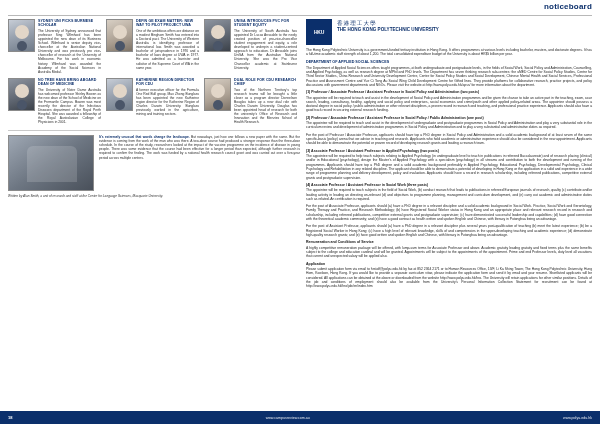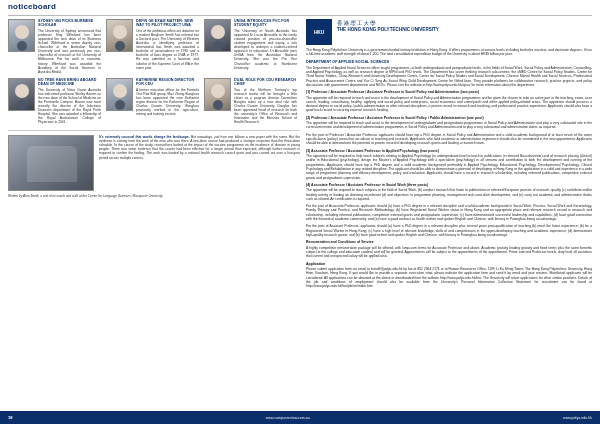--- a/index.html
+++ b/index.html
@@ -18,20 +18,21 @@
     flex-direction: column;
   }
   
   .masthead {
     height: 15px;
     padding: 2px 8px 0 8px;
     font-size: 8px;
     font-weight: bold;
     color: #0b2f6b;
     letter-spacing: .2px;
+    text-align: right;
   }
   .rule {
     height: 1px;
     background: #b8b8b8;
     margin: 0 8px;
   }
   
   .body {
     flex: 1;
     display: flex;

